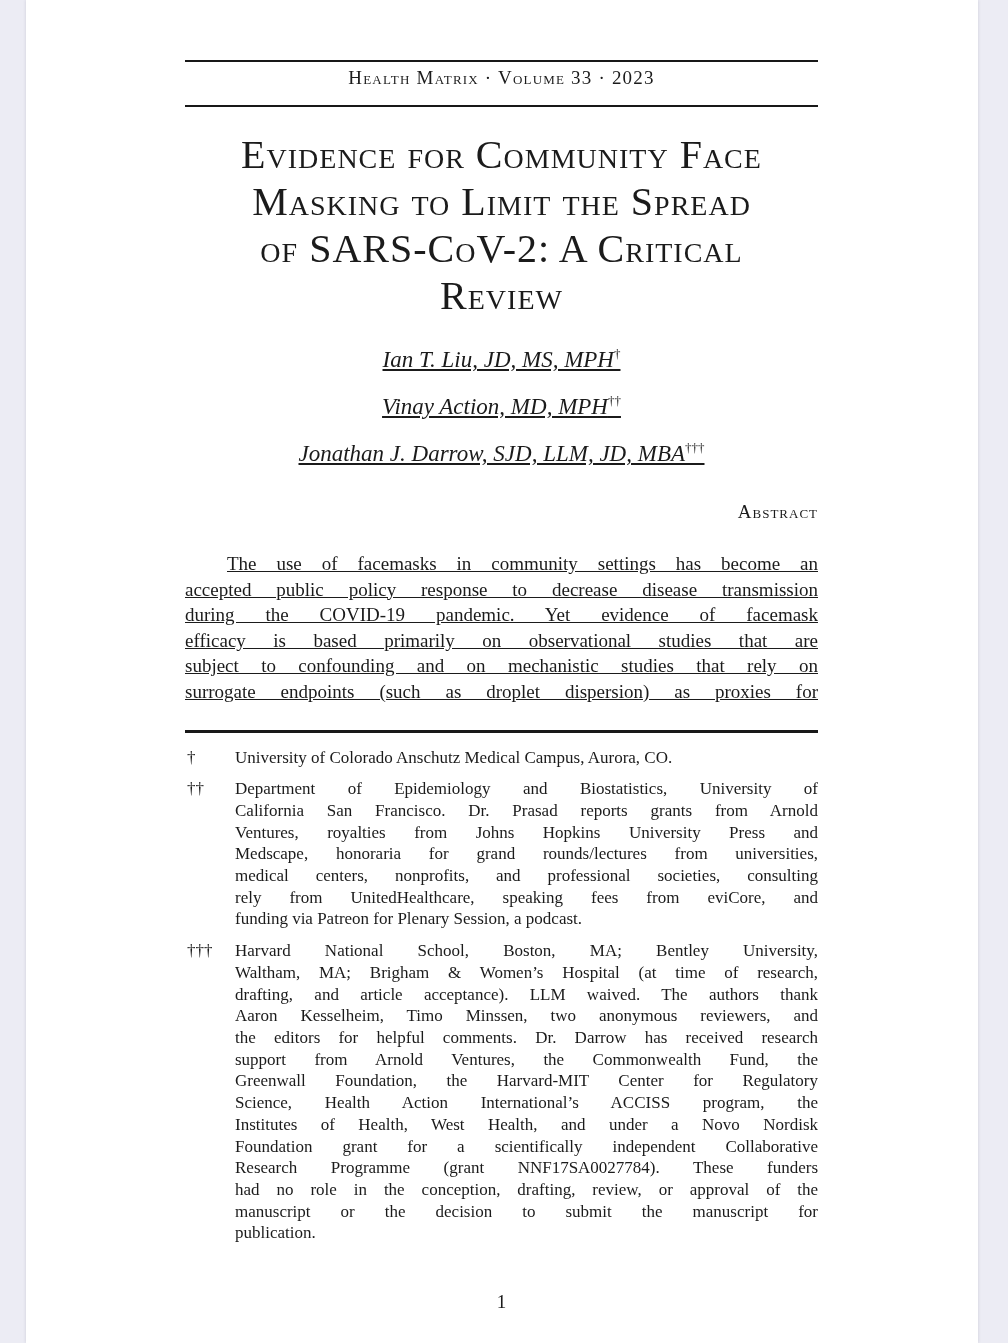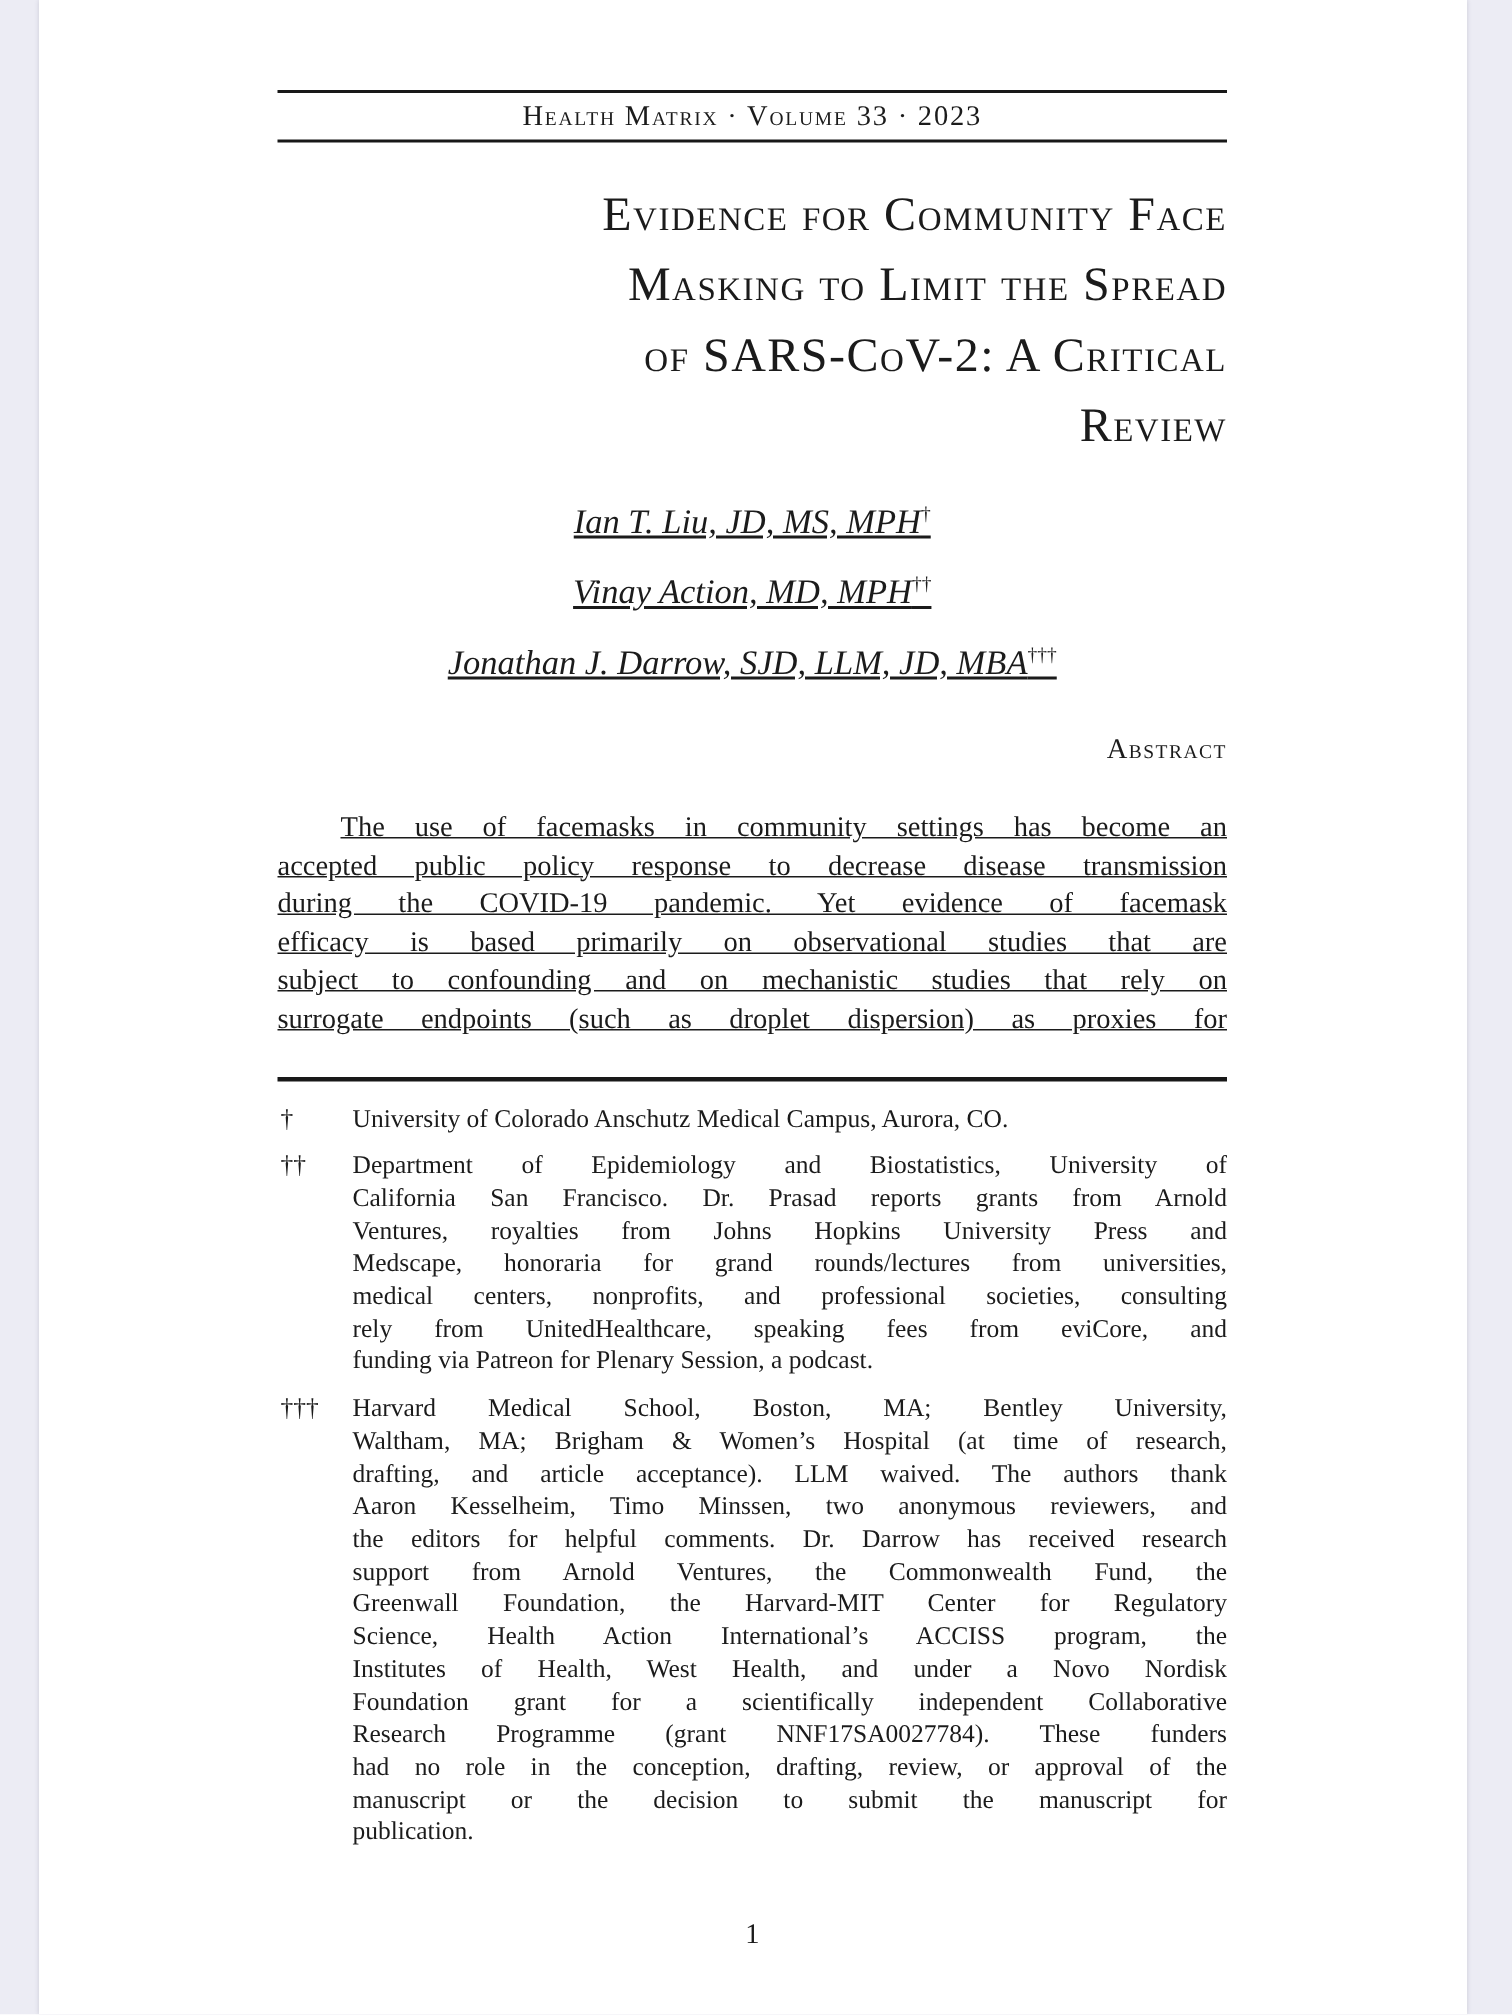--- a/index.html
+++ b/index.html
@@ -20,34 +20,34 @@
     height: 1343px;
     background: #ffffff;
     box-shadow: 0 0 3px rgba(60,60,90,0.18);
   }
   .content { padding: 0 160px 0 159px; }  
 
   .rule { height: 2px; background: #181818; }
   .rule-top { margin-top: 60px; }
 
   .running-title {
-    height: 31px; line-height: 31px;
+    height: 43px; line-height: 31px;
     text-align: center;
     font-variant: small-caps;
     font-size: 19px;
     letter-spacing: 1.2px;
   }
 
   .article-title {
     margin: 24px 0 0 0;
     font-weight: normal;
     font-variant: small-caps;
-    font-size: 32px;
+    font-size: 40px;
     line-height: 47px;
-    text-align: right;
+    text-align: center;
     letter-spacing: 1px;
   }
 
   .authors { margin-top: 17px; }
   .author {
     height: 47px; line-height: 47px;
     text-align: center;
     font-style: italic;
     font-size: 23px;
     text-decoration: underline;
@@ -140,21 +140,21 @@
               <div class="jline">Ventures, royalties from Johns Hopkins University Press and</div>
               <div class="jline">Medscape, honoraria for grand rounds/lectures from universities,</div>
               <div class="jline">medical centers, nonprofits, and professional societies, consulting</div>
               <div class="jline">rely from UnitedHealthcare, speaking fees from eviCore, and</div>
               <div class="jline nojust">funding via Patreon for Plenary Session, a podcast.</div>
             </div>
         </div>
         <div class="footnote">
           <div class="fn-symbol">†††</div>
           <div class="fn-lines">
-              <div class="jline">Harvard Medical School, Boston, MA; Bentley University,</div>
+              <div class="jline">Harvard National School, Boston, MA; Bentley University,</div>
               <div class="jline">Waltham, MA; Brigham &amp; Women’s Hospital (at time of research,</div>
               <div class="jline">drafting, and article acceptance). LLM waived. The authors thank</div>
               <div class="jline">Aaron Kesselheim, Timo Minssen, two anonymous reviewers, and</div>
               <div class="jline">the editors for helpful comments. Dr. Darrow has received research</div>
               <div class="jline">support from Arnold Ventures, the Commonwealth Fund, the</div>
               <div class="jline">Greenwall Foundation, the Harvard-MIT Center for Regulatory</div>
               <div class="jline">Science, Health Action International’s ACCISS program, the</div>
               <div class="jline">Institutes of Health, West Health, and under a Novo Nordisk</div>
               <div class="jline">Foundation grant for a scientifically independent Collaborative</div>
               <div class="jline">Research Programme (grant NNF17SA0027784). These funders</div>

